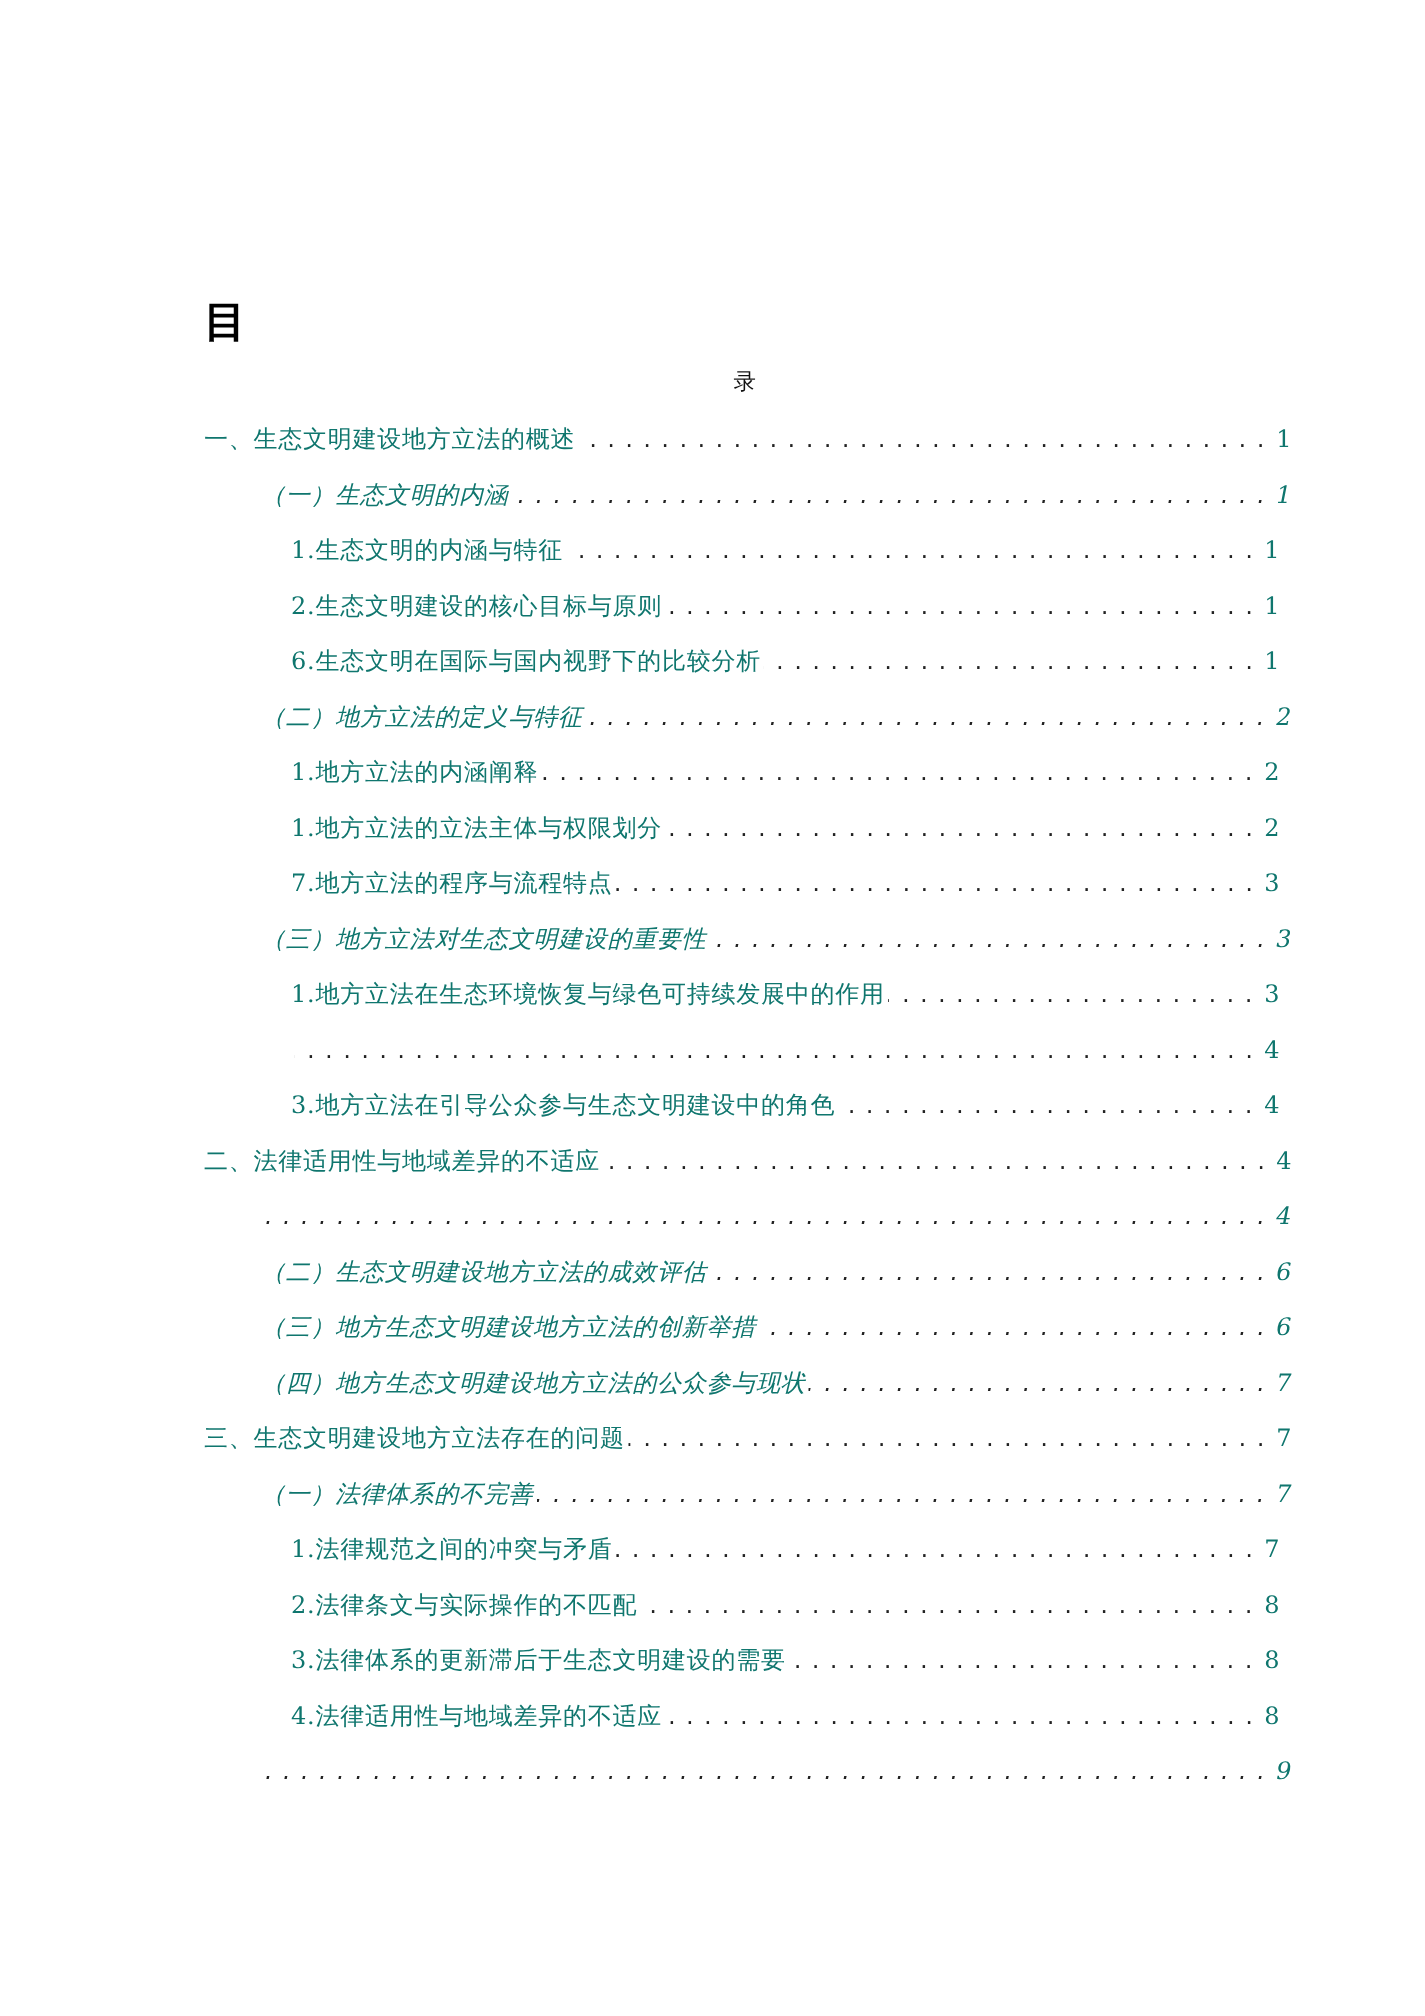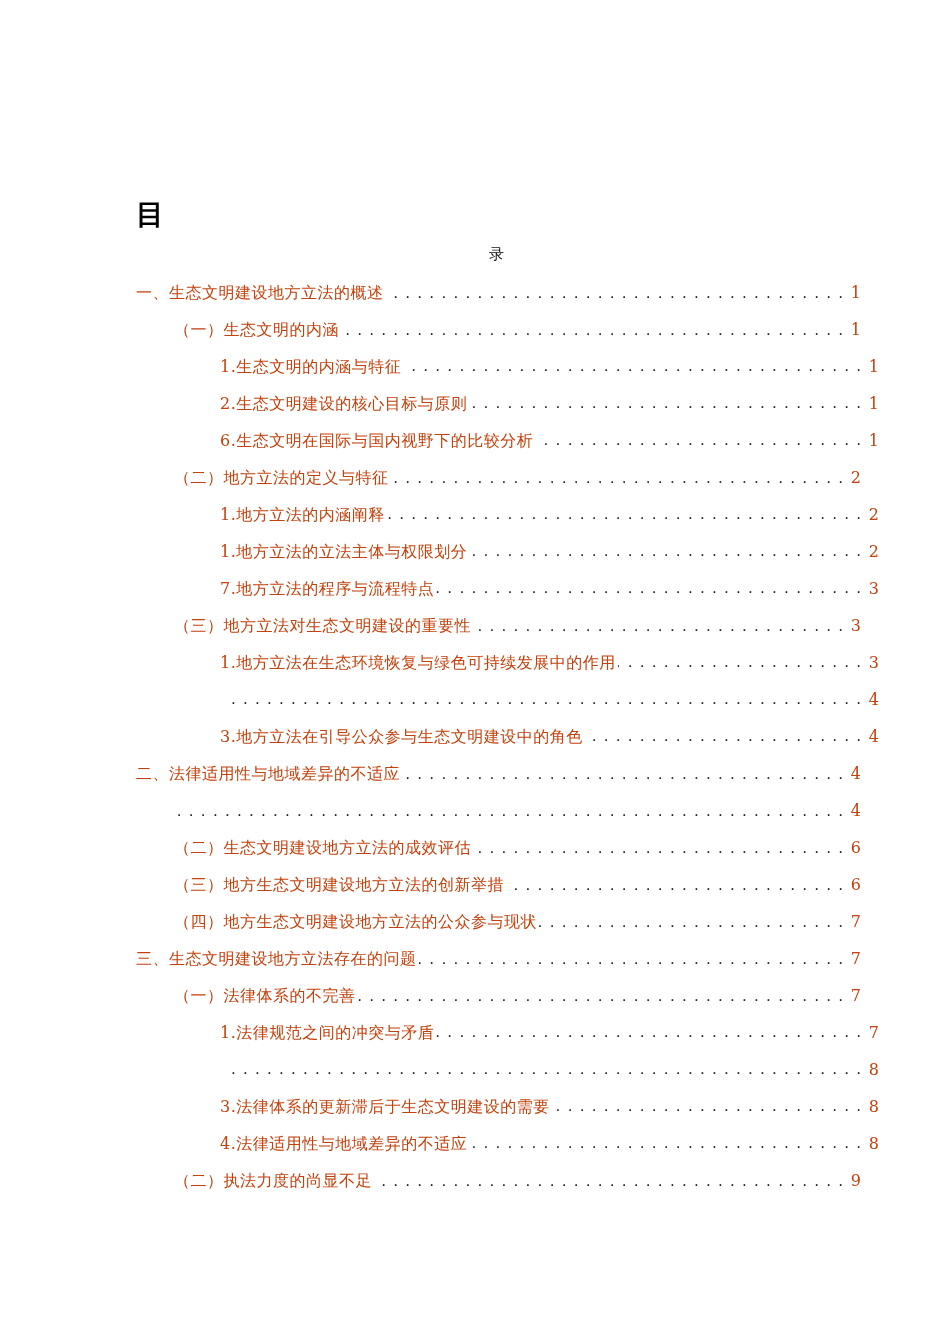--- a/index.html
+++ b/index.html
@@ -47,27 +47,27 @@
     top: 280px;
     width: 950px;
   }
   .toc-row {
     position: absolute;
     height: 26px;
     display: flex;
     align-items: baseline;
     font-size: 16px;
     line-height: 26px;
-    color: #c2410c;
+    color: #0f766e;
     white-space: nowrap;
     cursor: pointer;
   }
   .toc-row.level-1 { left: 136px; width: 725px; }
-  .toc-row.level-2 { left: 174px; width: 687px; }
-  .toc-row.level-3 { left: 220px; width: 659px; align-items: flex-end; }
+  .toc-row.level-2 { left: 174px; width: 687px; font-style: italic; }
+  .toc-row.level-3 { left: 194px; width: 659px; }
   .toc-title {
     flex: 0 0 auto;
     letter-spacing: 0.5px;
   }
   .toc-leader {
     flex: 1 1 auto;
     overflow: hidden;
     margin: 0 2px;
     color: #222;
     letter-spacing: 4.2px;
@@ -215,36 +215,36 @@
       <span class="toc-page">7</span>
     </div>
 
     <div class="toc-row level-3" style="top:740px">
       <span class="toc-title">1.法律规范之间的冲突与矛盾</span>
       <span class="toc-leader"></span>
       <span class="toc-page">7</span>
     </div>
 
     <div class="toc-row level-3" style="top:777px">
+      <span class="toc-title">2.法律条文与实际操作的不匹配</span>
       <span class="toc-leader"></span>
       <span class="toc-page">8</span>
     </div>
 
     <div class="toc-row level-3" style="top:814px">
       <span class="toc-title">3.法律体系的更新滞后于生态文明建设的需要</span>
       <span class="toc-leader"></span>
       <span class="toc-page">8</span>
     </div>
 
     <div class="toc-row level-3" style="top:851px">
       <span class="toc-title">4.法律适用性与地域差异的不适应</span>
       <span class="toc-leader"></span>
       <span class="toc-page">8</span>
     </div>
 
     <div class="toc-row level-2" style="top:888px">
-      <span class="toc-title">（二）执法力度的尚显不足</span>
       <span class="toc-leader"></span>
       <span class="toc-page">9</span>
     </div>
 
   </div>
 </div>
 
 </body></html>

